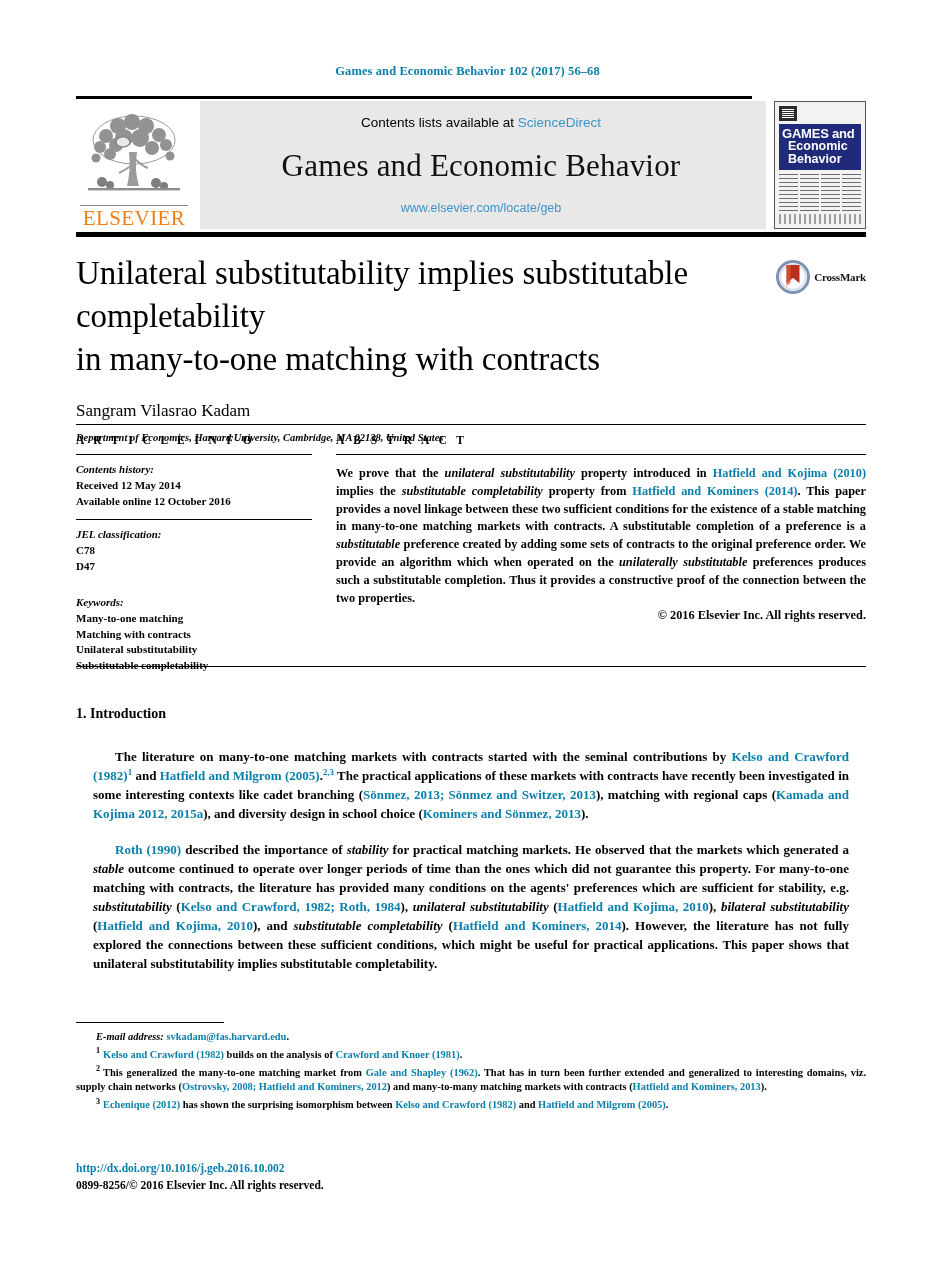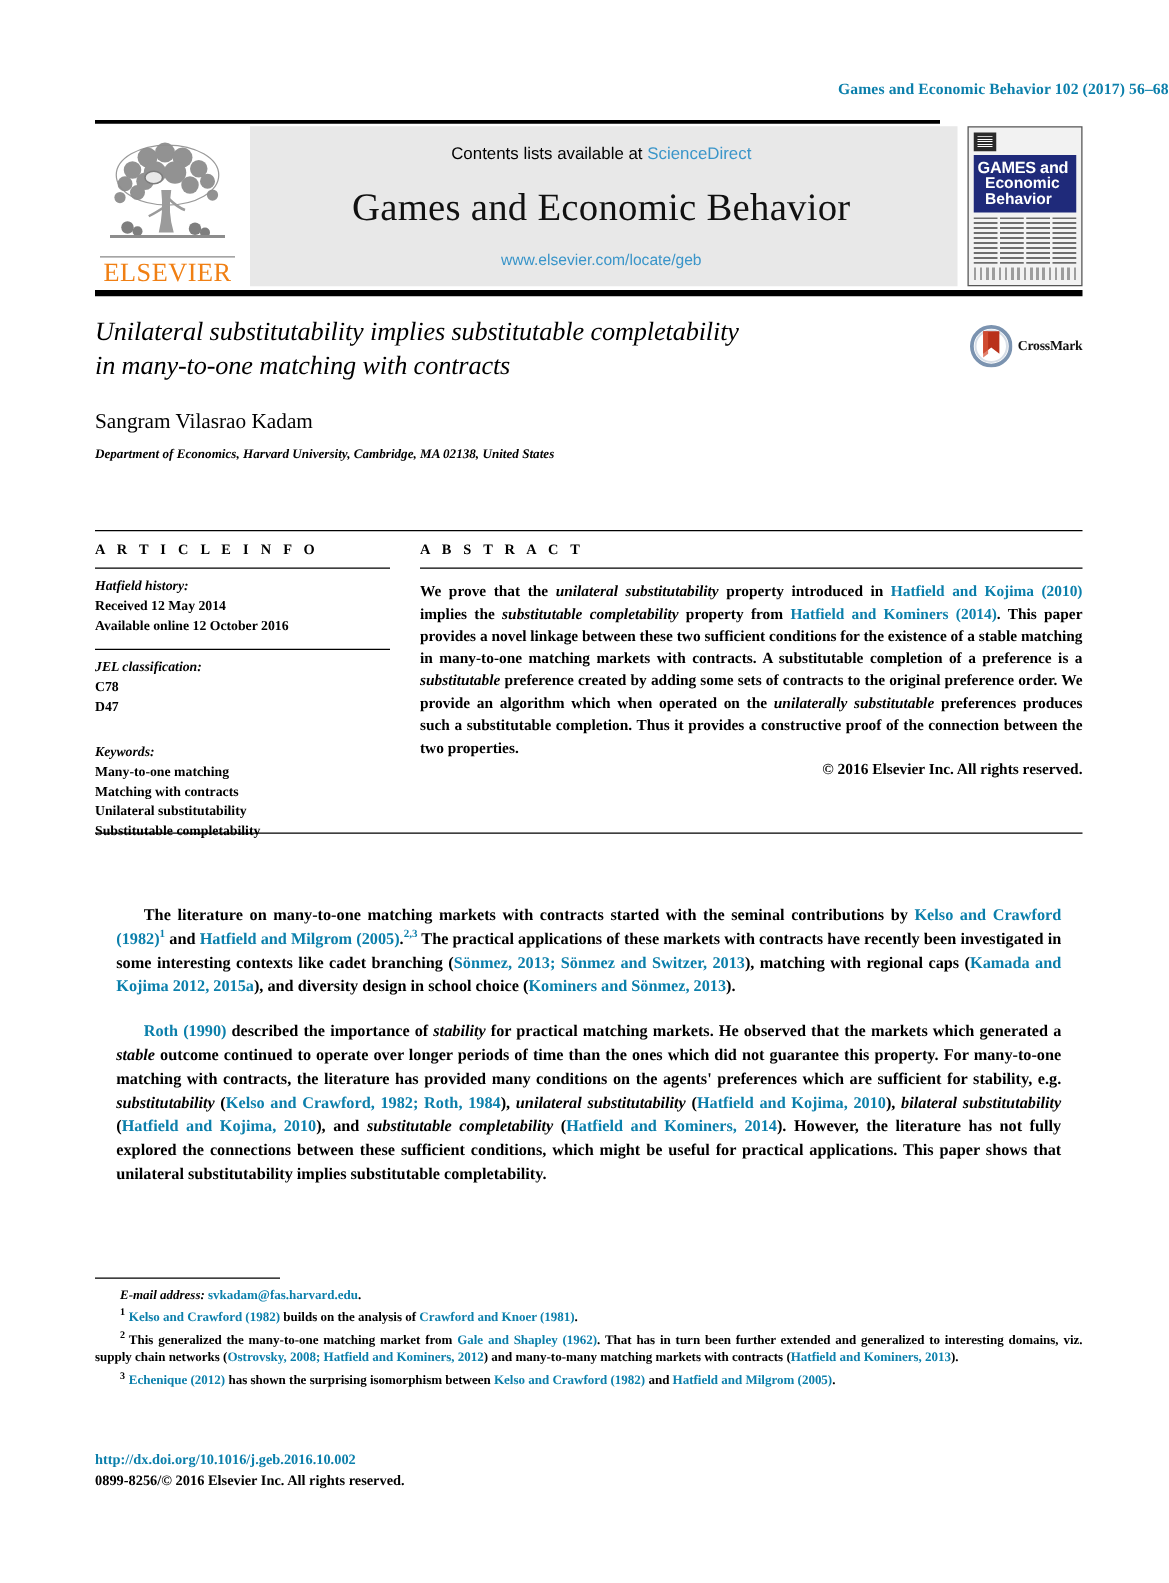--- a/index.html
+++ b/index.html
@@ -21,21 +21,21 @@
     position: relative;
     box-sizing: border-box;
   }
 
   
   .running-head {
     position: absolute;
     top: 64px;
     left: 0;
     width: 935px;
-    text-align: right;
+    text-align: center;
     font-family: "Liberation Serif", serif;
     font-weight: bold;
     font-size: 12.5px;
     color: #0b7fab;
     letter-spacing: 0.1px;
   }
 
   
   .masthead {
     position: absolute;
@@ -162,26 +162,25 @@
 
   
   .title-block {
     position: absolute;
     left: 76px;
     top: 252px;
     width: 790px;
   }
   .paper-title {
     font-family: "Liberation Serif", serif;
-    font-size: 21px;
+    font-size: 33px;
     line-height: 1.30;
     color: #000;
     max-width: 680px;
     letter-spacing: -0.1px;
-    font-style: italic;
   }
   .crossmark {
     position: absolute;
     right: 0px;
     top: 8px;
     display: flex;
     align-items: center;
     gap: 4px;
   }
   .crossmark-label {
@@ -434,21 +433,21 @@
 
   <div class="rule-under-author"></div>
 
   <div class="info-abstract">
 
     <div class="col-info">
       <div class="sec-head">A R T I C L E    I N F O</div>
       <div class="hr-thick"></div>
 
       <div class="info-group">
-        <div class="info-label">Hatfield history:</div>
+        <div class="info-label">Contents history:</div>
         <div class="info-line">Received 12 May 2014</div>
         <div class="info-line">Available online 12 October 2016</div>
       </div>
 
       <div class="info-sep"></div>
 
       <div class="info-group">
         <div class="info-label">JEL classification:</div>
         <div class="info-line">C78</div>
         <div class="info-line">D47</div>
@@ -470,20 +469,21 @@
       <div class="hr-thick"></div>
       <div class="abs-body"><span>We prove that the </span><span class="it">unilateral substitutability</span><span> property introduced in </span><span class="lnk">Hatfield and Kojima (2010)</span><span> implies the </span><span class="it">substitutable completability</span><span> property from </span><span class="lnk">Hatfield and Kominers (2014)</span><span>. This paper provides a novel linkage between these two sufficient conditions for the existence of a stable matching in many-to-one matching markets with contracts. A substitutable completion of a preference is a </span><span class="it">substitutable</span><span> preference created by adding some sets of contracts to the original preference order. We provide an algorithm which when operated on the </span><span class="it">unilaterally substitutable</span><span> preferences produces such a substitutable completion. Thus it provides a constructive proof of the connection between the two properties.</span></div>
       <div class="abs-copy">© 2016 Elsevier Inc. All rights reserved.</div>
     </div>
 
   </div>
 
   <div class="rule-above-intro"></div>
 
   <div class="body-area">
+    <h2 class="h2">1. Introduction</h2>
     <p class="para"><span>The literature on many-to-one matching markets with contracts started with the seminal contributions by </span><span class="lnk">Kelso and Crawford (1982)</span><sup class="lnk">1</sup><span> and </span><span class="lnk">Hatfield and Milgrom (2005)</span><span>.</span><sup class="lnk">2,3</sup><span> The practical applications of these markets with contracts have recently been investigated in some interesting contexts like cadet branching (</span><span class="lnk">Sönmez, 2013; Sönmez and Switzer, 2013</span><span>), matching with regional caps (</span><span class="lnk">Kamada and Kojima 2012, 2015a</span><span>), and diversity design in school choice (</span><span class="lnk">Kominers and Sönmez, 2013</span><span>).</span></p>
     <p class="para"><span class="lnk">Roth (1990)</span><span> described the importance of </span><span class="it">stability</span><span> for practical matching markets. He observed that the markets which generated a </span><span class="it">stable</span><span> outcome continued to operate over longer periods of time than the ones which did not guarantee this property. For many-to-one matching with contracts, the literature has provided many conditions on the agents' preferences which are sufficient for stability, e.g. </span><span class="it">substitutability</span><span> (</span><span class="lnk">Kelso and Crawford, 1982; Roth, 1984</span><span>), </span><span class="it">unilateral substitutability</span><span> (</span><span class="lnk">Hatfield and Kojima, 2010</span><span>), </span><span class="it">bilateral substitutability</span><span> (</span><span class="lnk">Hatfield and Kojima, 2010</span><span>), and </span><span class="it">substitutable completability</span><span> (</span><span class="lnk">Hatfield and Kominers, 2014</span><span>). However, the literature has not fully explored the connections between these sufficient conditions, which might be useful for practical applications. This paper shows that unilateral substitutability implies substitutable completability.</span></p>
   </div>
 
   <div class="fn-rule"></div>
   <div class="footnotes">
     <div class="fn-first">
       <span class="fn-email-label">E-mail address:</span>
       <span class="lnk">svkadam@fas.harvard.edu</span><span>.</span>
     </div>

